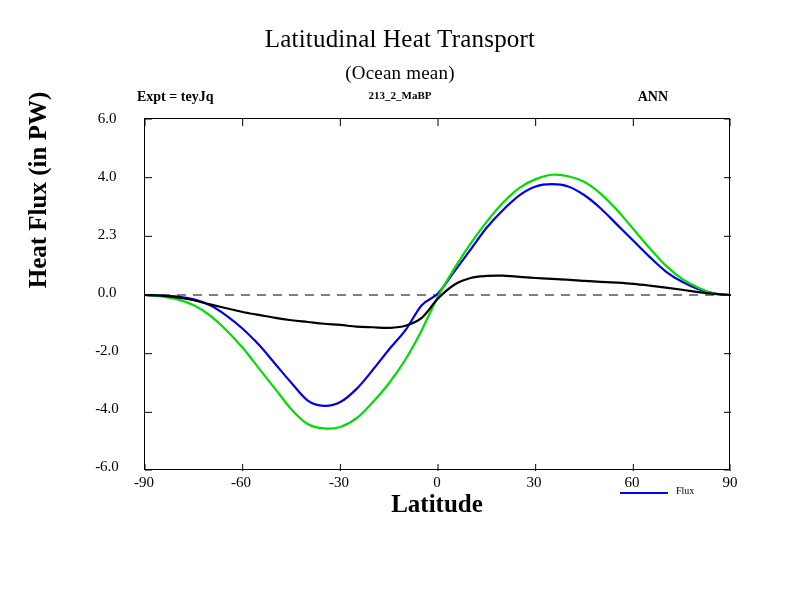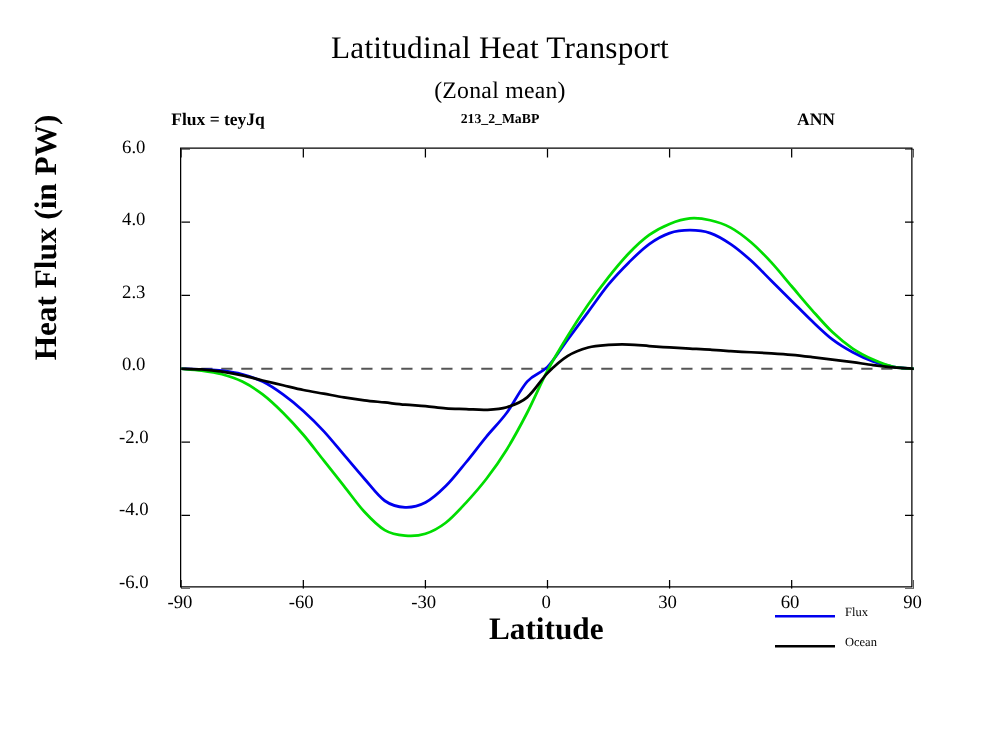--- a/index.html
+++ b/index.html
@@ -121,22 +121,22 @@
     top: 3px;
     font-size: 10px;
   }
 </style>
 </head>
 <body>
 
 <div id="chart-root">
 
   <div class="title" id="chart-title">Latitudinal Heat Transport</div>
-  <div class="title" id="chart-subtitle">(Zonal mean)</div>
-  <div class="corner-label" id="expt-label">Flux = teyJq</div>
+  <div class="title" id="chart-subtitle">(Ocean mean)</div>
+  <div class="corner-label" id="expt-label">Expt = teyJq</div>
   <div id="case-label">213_2_MaBP</div>
   <div class="corner-label" id="ann-label">ANN</div>
 
   <div class="ylabel">Heat Flux (in PW)</div>
   <div id="xlabel">Latitude</div>
 
   <div class="ytick-inner" style="left:84px; top:110px;">6.0</div>
   <div class="ytick-inner" style="left:84px; top:168px;">4.0</div>
   <div class="ytick-inner" style="left:84px; top:226px;">2.3</div>
   <div class="ytick-inner" style="left:84px; top:284px;">0.0</div>
@@ -192,19 +192,15 @@
           <path d="M 0.00 176.00 C 2.71 176.10, 10.85 176.20, 16.28 176.59 C 21.70 176.98, 27.13 177.56, 32.56 178.35 C 37.98 179.13, 43.41 180.11, 48.83 181.28 C 54.26 182.45, 59.69 184.07, 65.11 185.39 C 70.54 186.71, 75.96 187.93, 81.39 189.20 C 86.81 190.47, 92.24 191.89, 97.67 193.01 C 103.09 194.14, 108.52 194.97, 113.94 195.95 C 119.37 196.92, 124.80 198.00, 130.22 198.88 C 135.65 199.76, 141.07 200.54, 146.50 201.23 C 151.93 201.91, 157.35 202.40, 162.78 202.99 C 168.20 203.57, 173.63 204.26, 179.06 204.75 C 184.48 205.24, 189.91 205.43, 195.33 205.92 C 200.76 206.41, 206.19 207.29, 211.61 207.68 C 217.04 208.07, 222.46 208.07, 227.89 208.27 C 233.31 208.46, 238.74 209.10, 244.17 208.85 C 249.59 208.61, 255.02 208.46, 260.44 206.80 C 265.87 205.14, 271.30 203.43, 276.72 198.88 C 282.15 194.33, 287.57 185.04, 293.00 179.52 C 298.43 174.00, 303.85 169.16, 309.28 165.73 C 314.70 162.31, 320.13 160.45, 325.56 158.99 C 330.98 157.52, 336.41 157.32, 341.83 156.93 C 347.26 156.54, 352.69 156.49, 358.11 156.64 C 363.54 156.79, 368.96 157.42, 374.39 157.81 C 379.81 158.20, 385.24 158.64, 390.67 158.99 C 396.09 159.33, 401.52 159.57, 406.94 159.87 C 412.37 160.16, 417.80 160.40, 423.22 160.75 C 428.65 161.09, 434.07 161.58, 439.50 161.92 C 444.93 162.26, 450.35 162.51, 455.78 162.80 C 461.20 163.09, 466.63 163.34, 472.06 163.68 C 477.48 164.02, 482.91 164.36, 488.33 164.85 C 493.76 165.34, 499.19 165.98, 504.61 166.61 C 510.04 167.25, 515.46 167.98, 520.89 168.67 C 526.31 169.35, 531.74 169.99, 537.17 170.72 C 542.59 171.45, 548.02 172.38, 553.44 173.07 C 558.87 173.75, 564.30 174.34, 569.72 174.83 C 575.15 175.32, 583.29 175.80, 586.00 176.00" stroke="#000000" fill="none"></path>
         </g>
     </svg>
   </div>
 
   <div id="legend">
     <div class="legend-row">
       <div class="legend-line" style="background:#0000ee"></div>
       <div class="legend-text">Flux</div>
     </div>
-    <div class="legend-row">
-      <div class="legend-line" style="background:#000000"></div>
-      <div class="legend-text">Ocean</div>
-    </div>
   </div>
 
 </div>
 
 </body></html>

